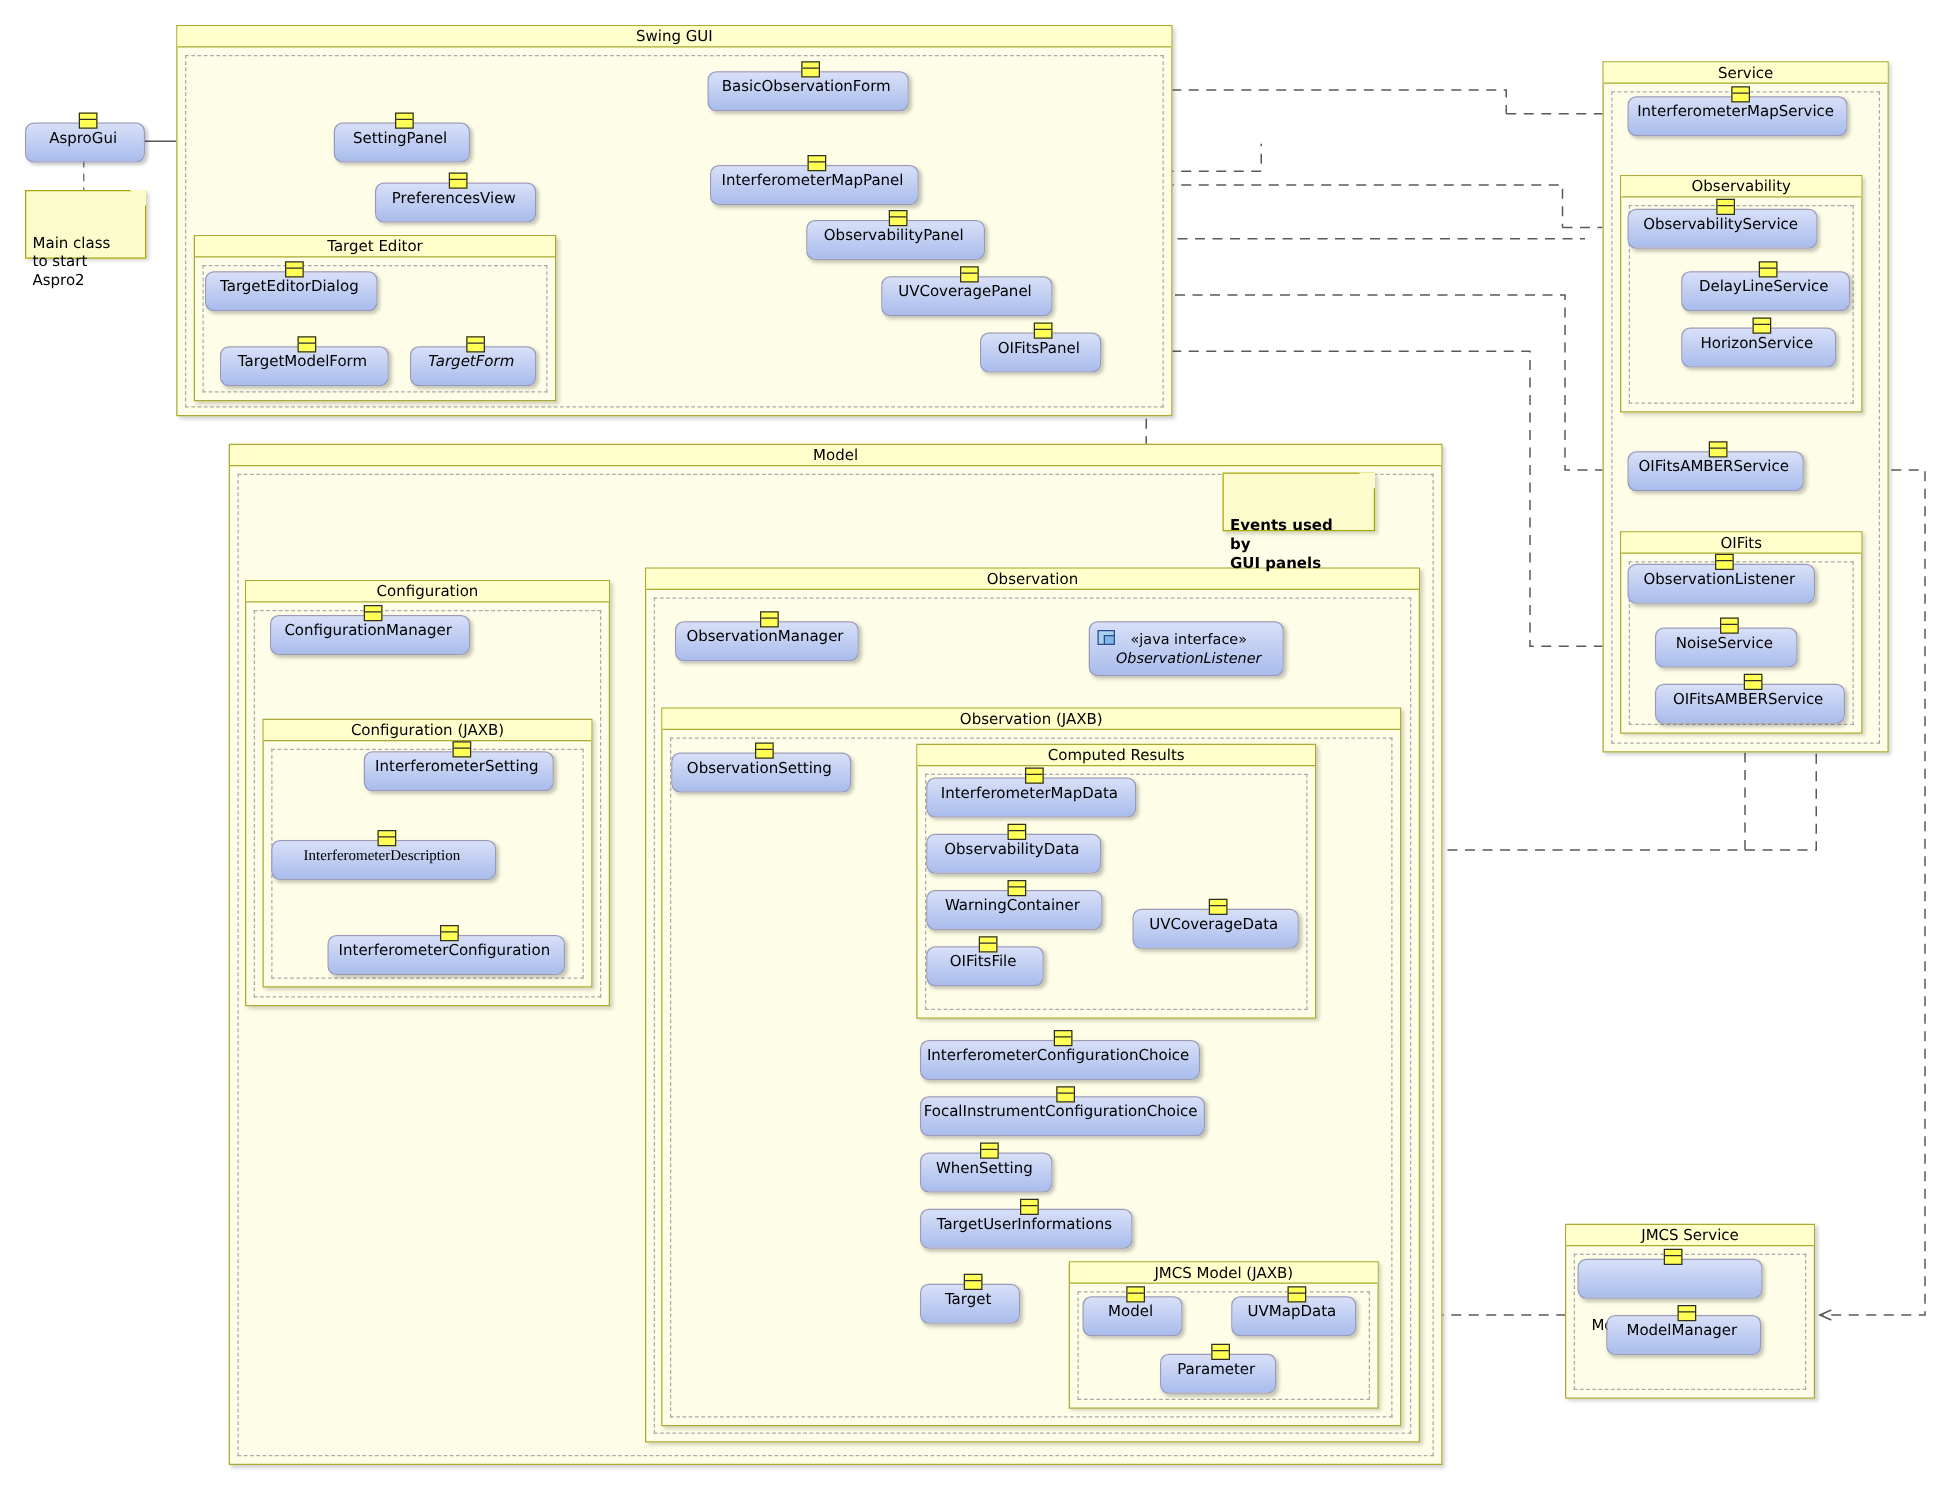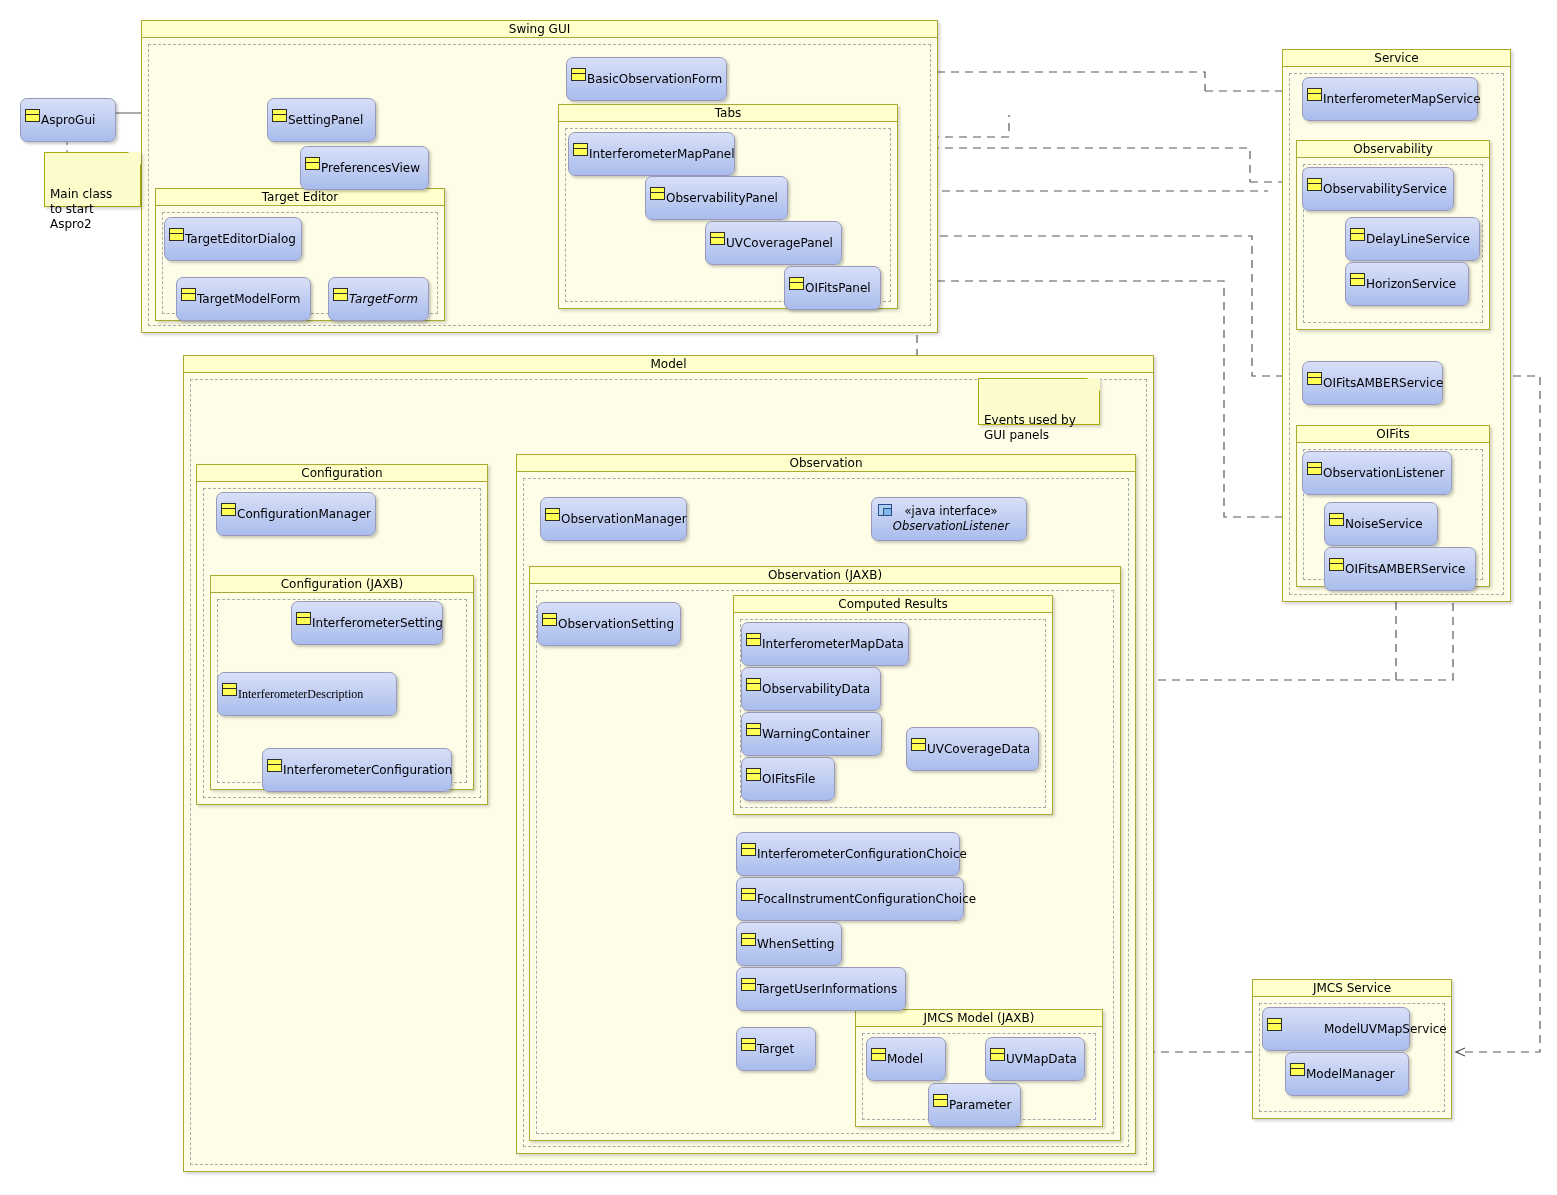--- a/index.html
+++ b/index.html
@@ -42,30 +42,31 @@
     left: 6px;
     right: 6px;
     top: 23px;
     bottom: 6px;
     border: 1px dashed #AAAAAA;
     box-sizing: border-box;
   }
   
   .cls {
     position: absolute;
-    height: 44px;
+    height: 32px;
     box-sizing: border-box;
     border: 1px solid #9999BB;
     border-radius: 7px;
     background: linear-gradient(to bottom, #D8E0F8 0%, #A9BCEC 100%);
     box-shadow: 2px 2px 3px rgba(0,0,0,0.22);
     display: flex;
     align-items: center;
     padding-left: 4px;
     white-space: nowrap;
+    flex-direction: column;
   }
   .cls .cls-label {
     font-size: 12px;
     color: #000000;
     line-height: 14px;
     padding-left: 1px;
     padding-right: 8px;
   }
   
   .icon-class {
@@ -264,24 +265,20 @@
     <path class="dash" d="M1253,1052 L1085,1052" marker-end="url(#openArrowL)"></path>
 
     <path class="solid" d="M1370,1082 L1370,1102 L1340,1102 L1340,1082" marker-end="url(#hollowTri)"></path>
   </svg>
 
   <div class="pkg" style="left:141px; top:20px; width:797px; height:313px;">
     <div class="pkg-title">Swing GUI</div>
     <div class="pkg-inner"></div>
   </div>
 
-  <div class="pkg" style="left:558px; top:104px; width:340px; height:205px;">
-    <div class="pkg-title">Tabs</div>
-    <div class="pkg-inner"></div>
-  </div>
 
   <div class="pkg" style="left:155px; top:188px; width:290px; height:133px;">
     <div class="pkg-title">Target Editor</div>
     <div class="pkg-inner"></div>
   </div>
 
   <div class="pkg" style="left:1282px; top:49px; width:229px; height:553px;">
     <div class="pkg-title">Service</div>
     <div class="pkg-inner"></div>
   </div>
@@ -537,26 +534,26 @@
   </div>
 
   <div class="iface" style="left:871px; top:497px; width:156px; height:44px;">
     <span class="icon-iface"></span>
     <div class="iface-text">
       <div class="iface-stereo">«java interface»</div>
       <div class="iface-name">ObservationListener</div>
     </div>
   </div>
 
-  <div class="note" style="left:20px; top:152px; width:97px; height:55px;margin-left:24px;">
+  <div class="note" style="left:20px; top:152px; width:97px; height:55px;">
     <span class="fold"></span>
     <span>Main class
 to start
 Aspro2</span>
   </div>
 
-  <div class="note" style="left:978px; top:378px; width:122px; height:47px;">
+  <div class="note" style="left:978px; top:378px; width:122px; height:47px;font-weight:bold;">
     <span class="fold"></span>
     <span>Events used by
 GUI panels</span>
   </div>
 
 </div>
 
 </body></html>

